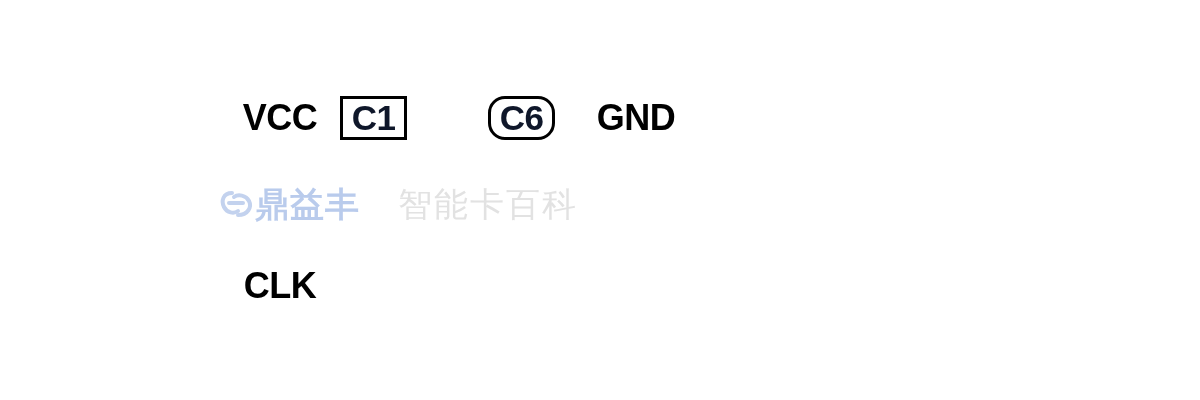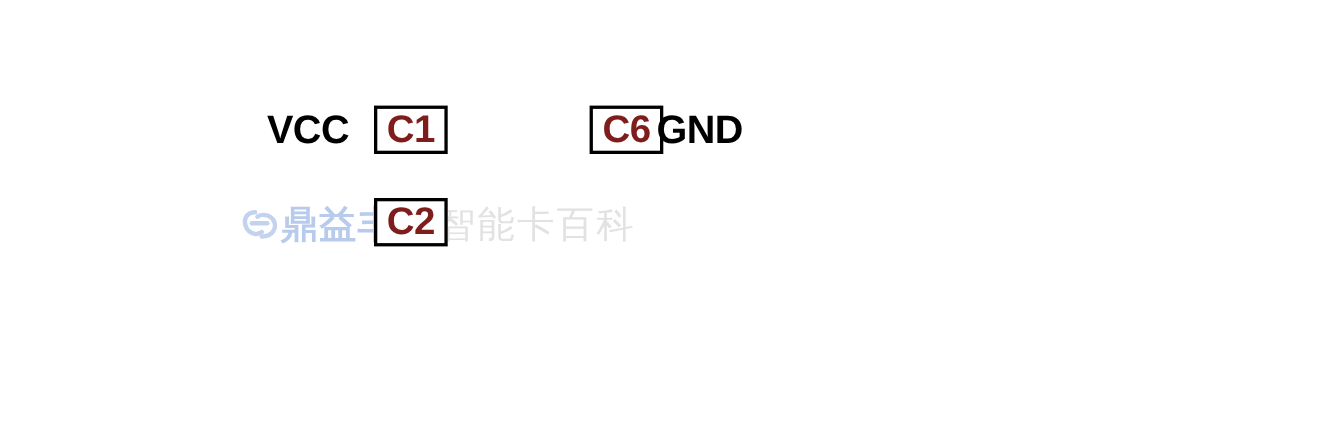--- a/index.html
+++ b/index.html
@@ -82,25 +82,25 @@
     width: 67px;
     height: 44px;
     box-sizing: border-box;
     border: 3px solid #000000;
     background: #ffffff;
     display: flex;
     align-items: center;
     justify-content: center;
     font-size: 35px;
     font-weight: bold;
-    color: #7f1d1d;
+    color: #0f172a;
     letter-spacing: -0.5px;
   }
   .pad-box.left  { left: 340px; }
-  .pad-box.right { left: 536px; }
+  .pad-box.right { left: 488px; border-radius: 17px; }
 </style>
 </head>
 <body>
 
 <div class="canvas">
 
   <div class="watermark">
     <svg class="wm-icon" viewBox="0 0 36 34" xmlns="http://www.w3.org/2000/svg" aria-hidden="true">
       <g fill="none" stroke="#c3d2ee" stroke-width="4" stroke-linecap="round">
         <path d="M14 6 C 5 6, 3 14, 6 20 C 9 26, 16 27, 20 24"></path>
@@ -113,19 +113,19 @@
   </div>
 
   <div class="row row-1">
     <div class="pin-label left">VCC</div>
     <div class="pad-box left">C1</div>
     <div class="pad-box right">C6</div>
     <div class="pin-label right">GND</div>
   </div>
 
   <div class="row row-2">
-    <div class="pad-box left">C2</div>
   </div>
 
   <div class="row row-3">
+    <div class="pin-label left">CLK</div>
   </div>
 
 </div>
 
 </body></html>

